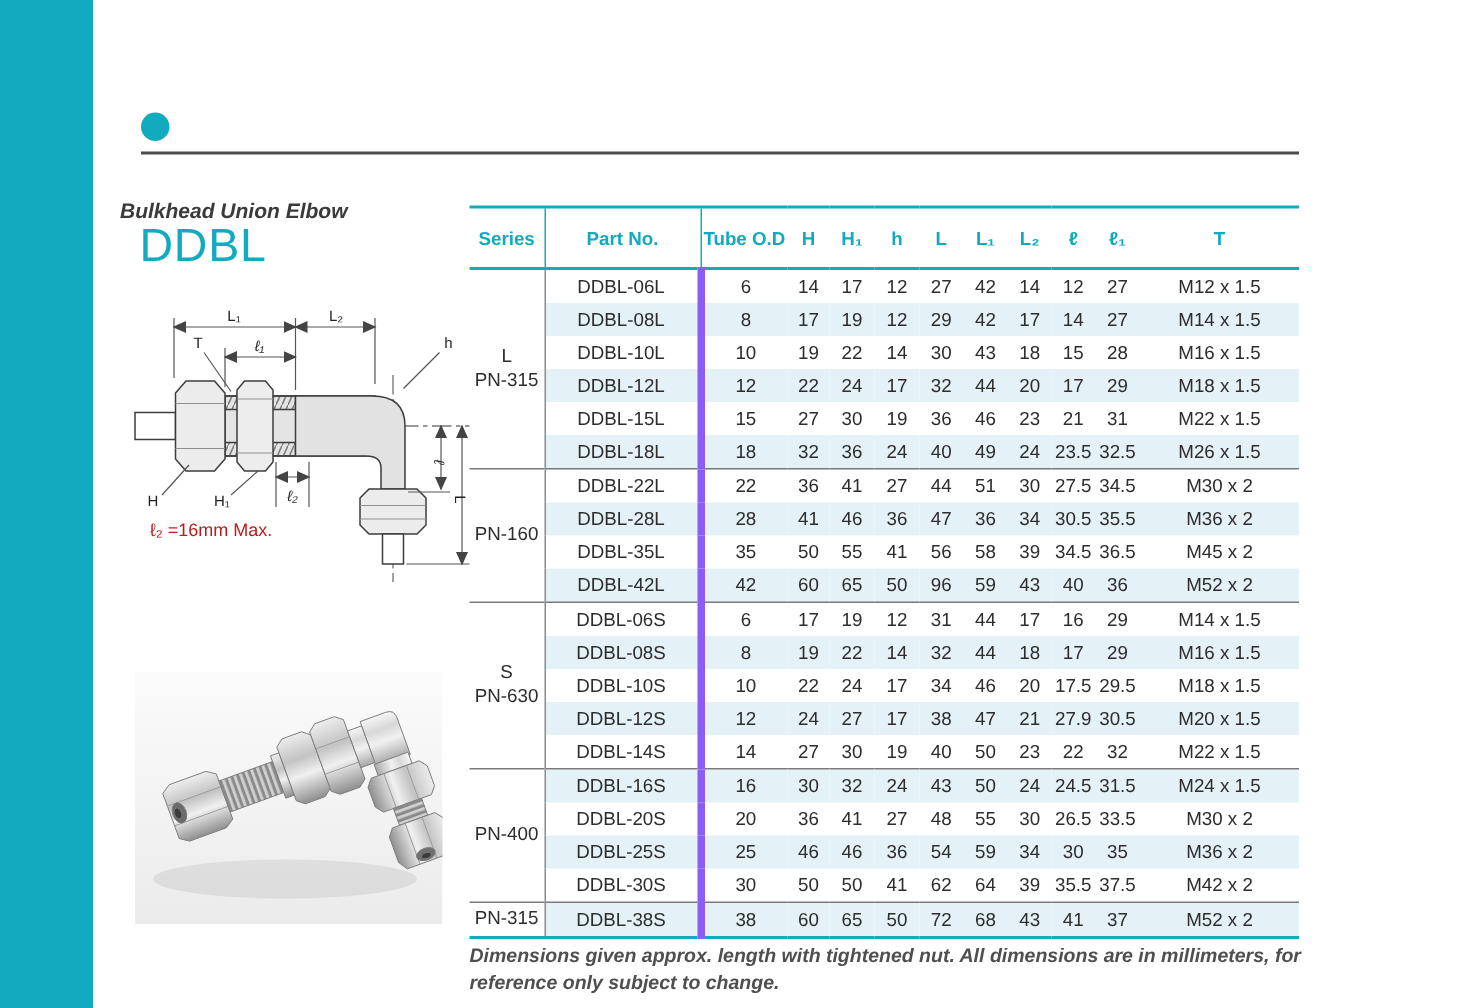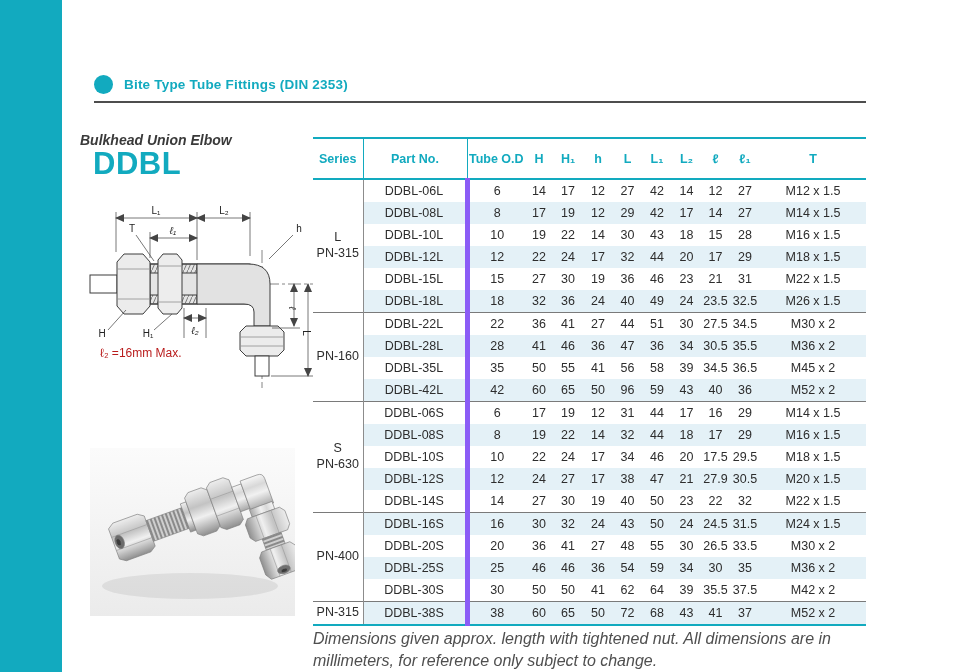--- a/index.html
+++ b/index.html
@@ -8,21 +8,21 @@
     background:#ffffff;
     font-family:"Liberation Sans","DejaVu Sans",sans-serif;
     --accent:#12aabf;--stripe:#e4f1f7;
   }
   .side-band{position:absolute;left:0;top:0;width:62px;height:672px;background:var(--accent);}
   .topbar{position:absolute;left:94px;top:75px;display:flex;align-items:center;gap:11px;}
   .bullet{width:19px;height:19px;border-radius:50%;background:var(--accent);}
   .topbar-title{color:var(--accent);font-weight:bold;font-size:13.5px;letter-spacing:.2px;}
   .header-rule{position:absolute;left:94px;top:101px;width:772px;height:2px;background:#4d4d4d;}
   .product-name{position:absolute;left:80px;top:132px;font-style:italic;font-weight:bold;font-size:14px;color:#3a3a3a;}
-  .product-code{position:absolute;left:93px;top:146px;font-weight:bold;font-size:31px;color:var(--accent);letter-spacing:.5px;}
+  .product-code{position:absolute;left:93px;top:146px;font-weight:normal;font-size:31px;color:var(--accent);letter-spacing:.5px;}
 
   .drawing{position:absolute;left:88px;top:198px;}
   .drawing text{font-family:"Liberation Sans","DejaVu Sans",sans-serif;font-size:10px;fill:#222;}
   .drawing-note{position:absolute;left:100px;top:346px;font-size:12px;color:#b91c1c;}
 
   .photo{position:absolute;left:90px;top:448px;}
 
   .table-wrap{position:absolute;left:313px;top:137px;}
   table{border-collapse:collapse;table-layout:fixed;width:553px;color:#2d2d2d;}
   thead th{
@@ -32,31 +32,30 @@
   thead th.vline-accent{border-right:1px solid var(--accent);}
   tbody td{height:22px;padding:0;text-align:center;font-size:12.5px;vertical-align:middle;}
   td.series-cell{border-right:1px solid #8c8c8c;white-space:pre-line;line-height:1.25;background:#fff;}
   td.part-cell{border-right:5px solid #8b5cf6;}
   tr.stripe td:not(.series-cell){background:var(--stripe);}
   tr.group-start td{border-top:1px solid #7a7a7a;}
   tbody tr.last-row td{border-bottom:2px solid var(--accent);}
 
   .footnote{
     position:absolute;left:313px;top:628px;width:566px;
-    font-style:italic;font-weight:normal;font-size:16px;line-height:1.35;color:#4f4f4f;
+    font-style:italic;font-weight:bold;font-size:13px;line-height:1.35;color:#4f4f4f;
   }
 </style>
 </head>
 <body style="--accent: #12aabf; --stripe: #e4f1f7;">
 
 <div class="side-band"></div>
 
 <div class="topbar">
   <span class="bullet"></span>
-  <span class="topbar-title">Bite Type Tube Fittings (DIN 2353)</span>
 </div>
 <div class="header-rule"></div>
 
 <div class="product-name">Bulkhead Union Elbow</div>
 <div class="product-code">DDBL</div>
 
 <svg class="drawing" width="240" height="192" viewBox="0 0 240 192">
   <defs>
     <pattern id="hat" width="4" height="9" patternUnits="userSpaceOnUse">
       <path d="M0,9 L4,0" stroke="#7a7a7a" stroke-width="1"></path>

